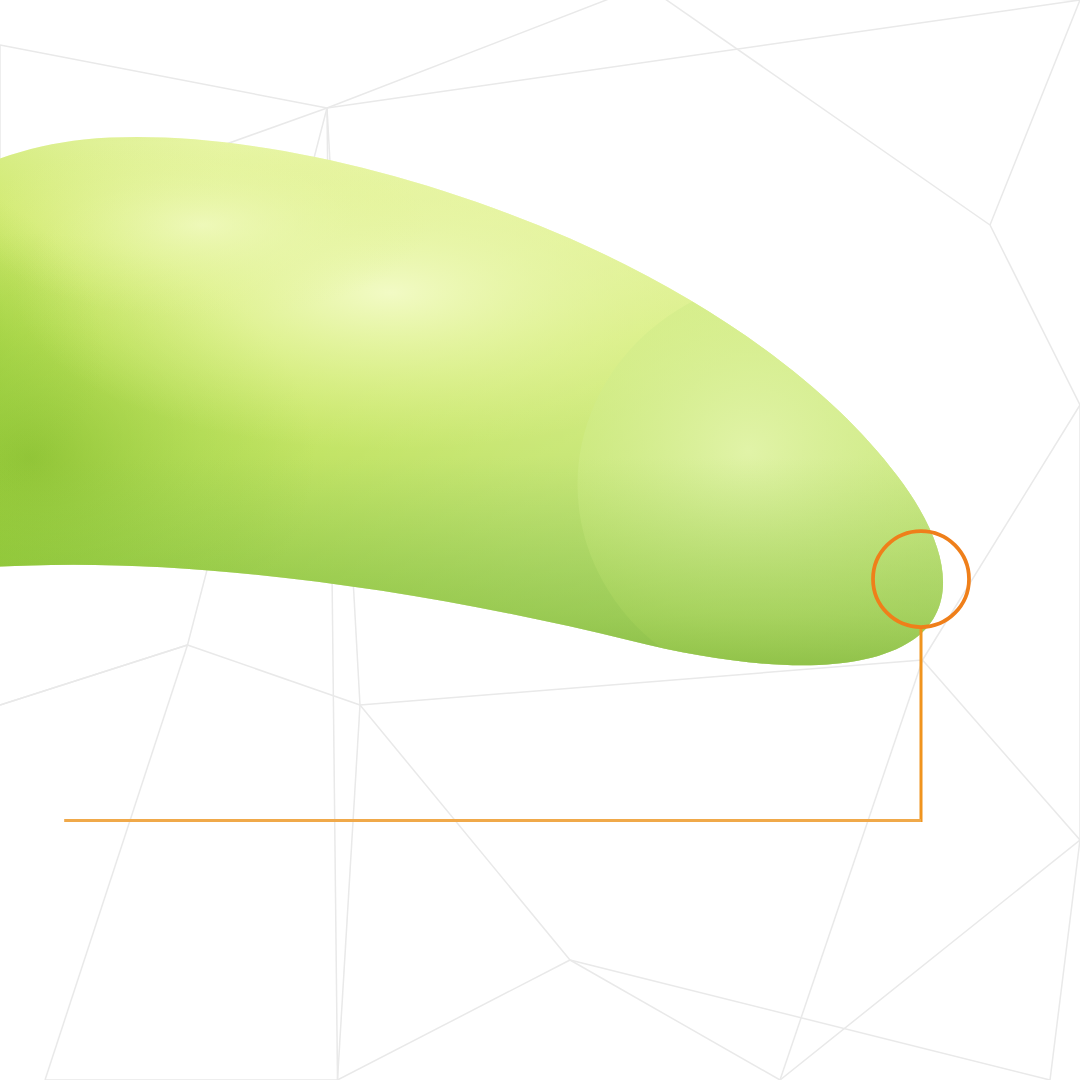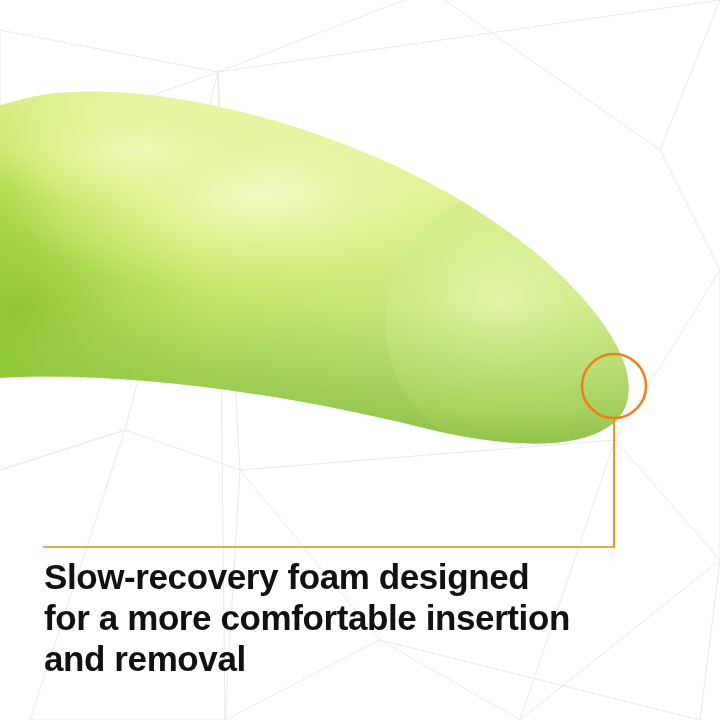--- a/index.html
+++ b/index.html
@@ -169,17 +169,14 @@
 
   <svg id="callout" viewBox="0 0 720 720">
 
     <polyline id="leader-line" fill="none" stroke="#f0941e" stroke-width="2" points="614,418 614,547 43,547"></polyline>
 
     <line id="caption-rule" x1="43" y1="547" x2="614" y2="547" stroke="#f0a94a" stroke-width="2"></line>
 
     <circle id="highlight-circle" cx="614" cy="386" r="32" fill="none" stroke="#ef7f1a" stroke-width="2.5"></circle>
   </svg>
 
-  <div id="caption" style="color: rgb(17, 17, 17); font-size: 35px; line-height: 41px;">Slow-recovery foam designed
-for a more comfortable insertion
-and removal</div>
 
 </div>
 
 </body></html>

